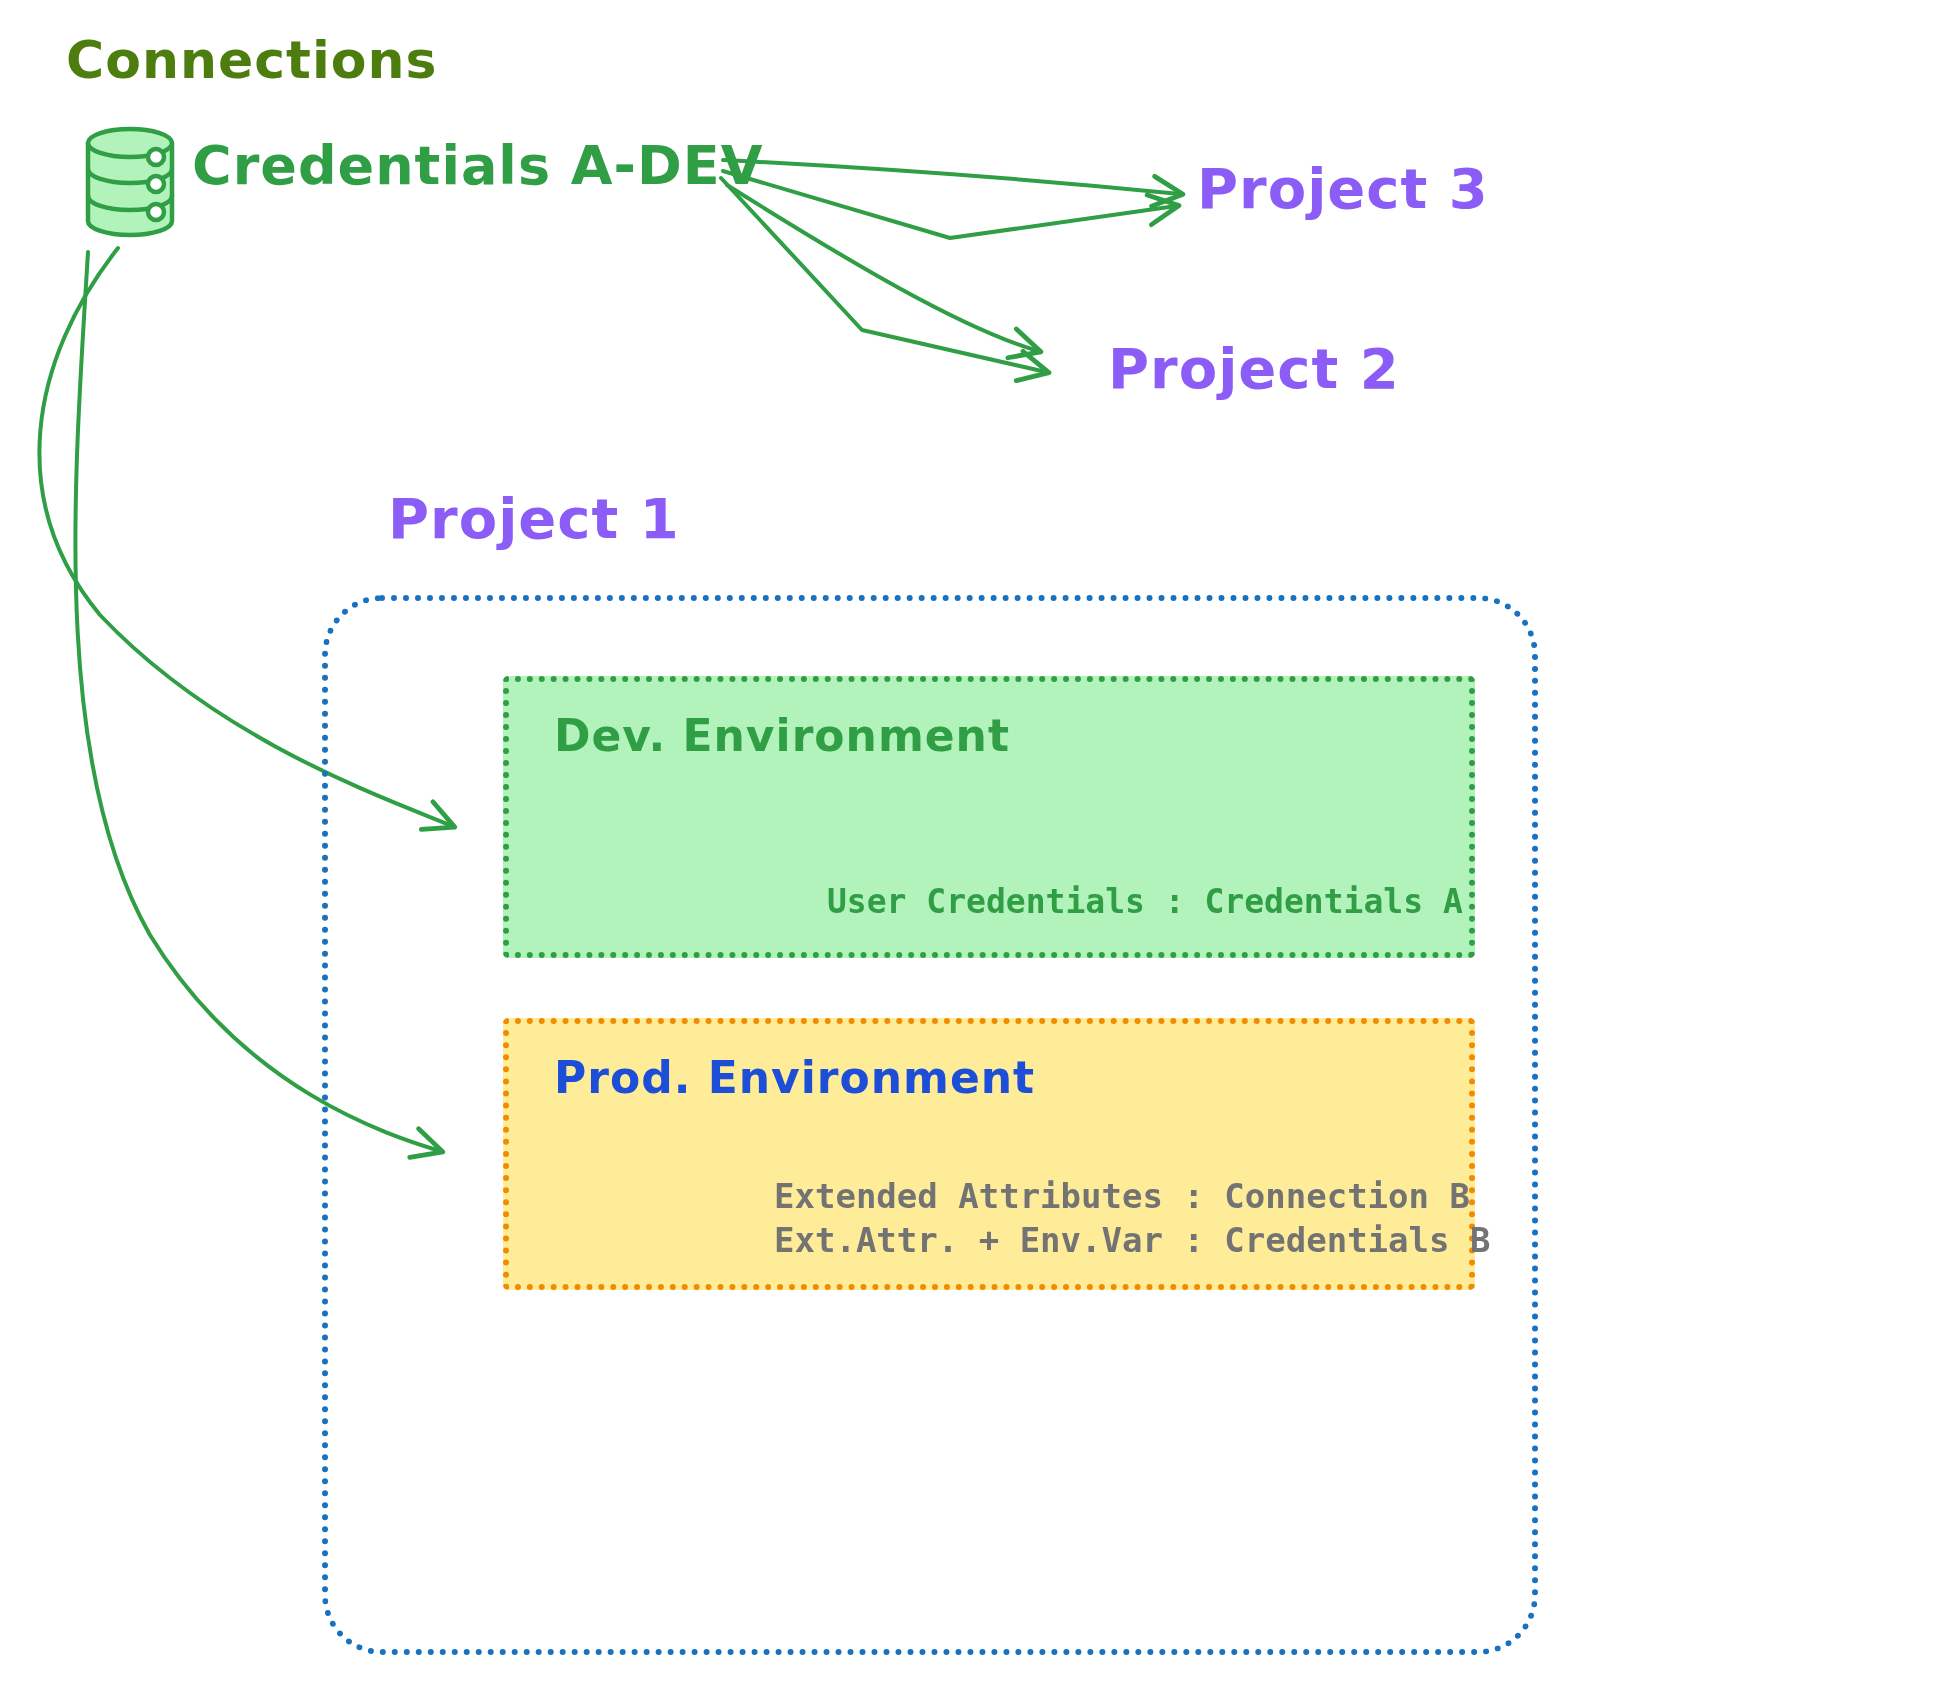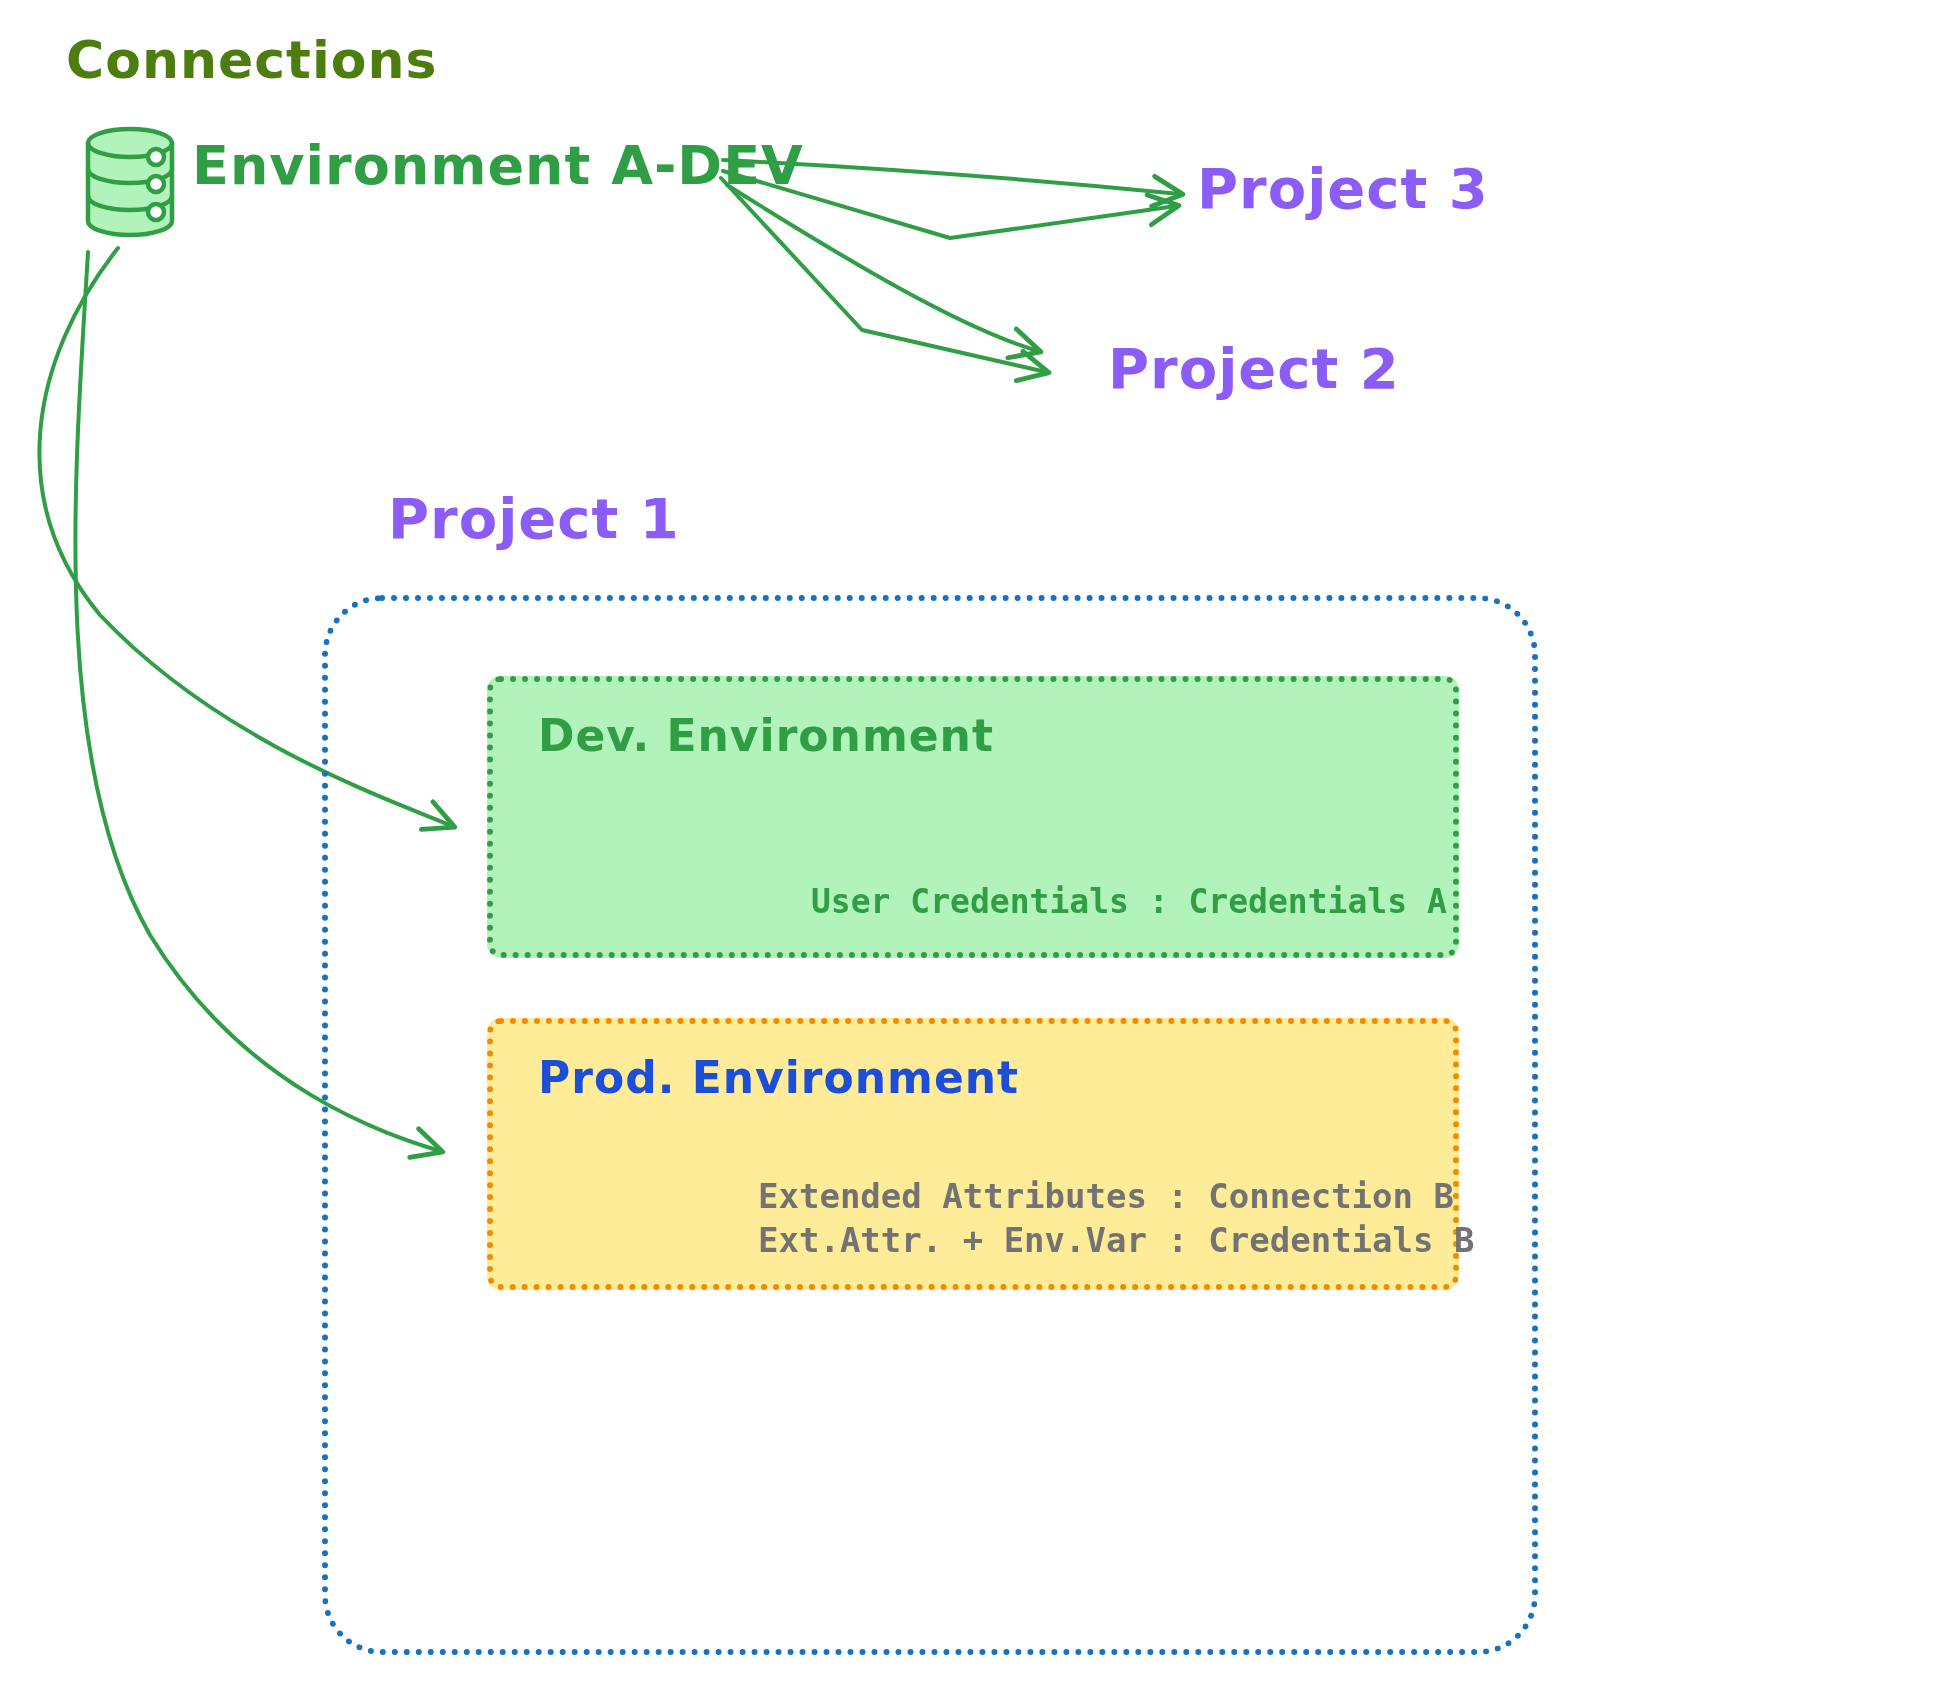--- a/index.html
+++ b/index.html
@@ -38,21 +38,22 @@
 
   #project1-container{
     left:322px;top:595px;
     width:1216px;height:1060px;
     border:6px dotted #1971c2;
     border-radius:60px;
     box-sizing:border-box;
   }
   .env-box{
     box-sizing:border-box;
-    border-radius:14px;
+    border-radius:5px;
+    margin-left:16px;
   }
   #dev-env-box{
     left:487px;top:676px;
     width:972px;height:282px;
     background:#b2f2bb;
     border:6px dotted #2f9e44;
   }
   #prod-env-box{
     left:487px;top:1018px;
     width:972px;height:272px;
@@ -122,21 +123,21 @@
       <path d="M88,169 A42,14 0 0 0 172,169" fill="none"></path>
       <path d="M88,196 A42,14 0 0 0 172,196" fill="none"></path>
       <circle cx="156" cy="157" r="8" fill="#ffffff"></circle>
       <circle cx="156" cy="184" r="8" fill="#ffffff"></circle>
       <circle cx="156" cy="212" r="8" fill="#ffffff"></circle>
     </g>
   </svg>
 
   <div id="diagram-title" class="abs hand">Connections</div>
 
-  <div id="connection-a-dev-label" class="abs hand">Environment A-DEV</div>
+  <div id="connection-a-dev-label" class="abs hand">Credentials A-DEV</div>
 
   <div id="project3-label" class="abs hand project-label">Project 3</div>
 
   <div id="project2-label" class="abs hand project-label">Project 2</div>
 
   <div id="project1-label" class="abs hand project-label">Project 1</div>
 
   <div id="project1-container" class="abs"></div>
 
   <div id="dev-env-box" class="abs env-box">

